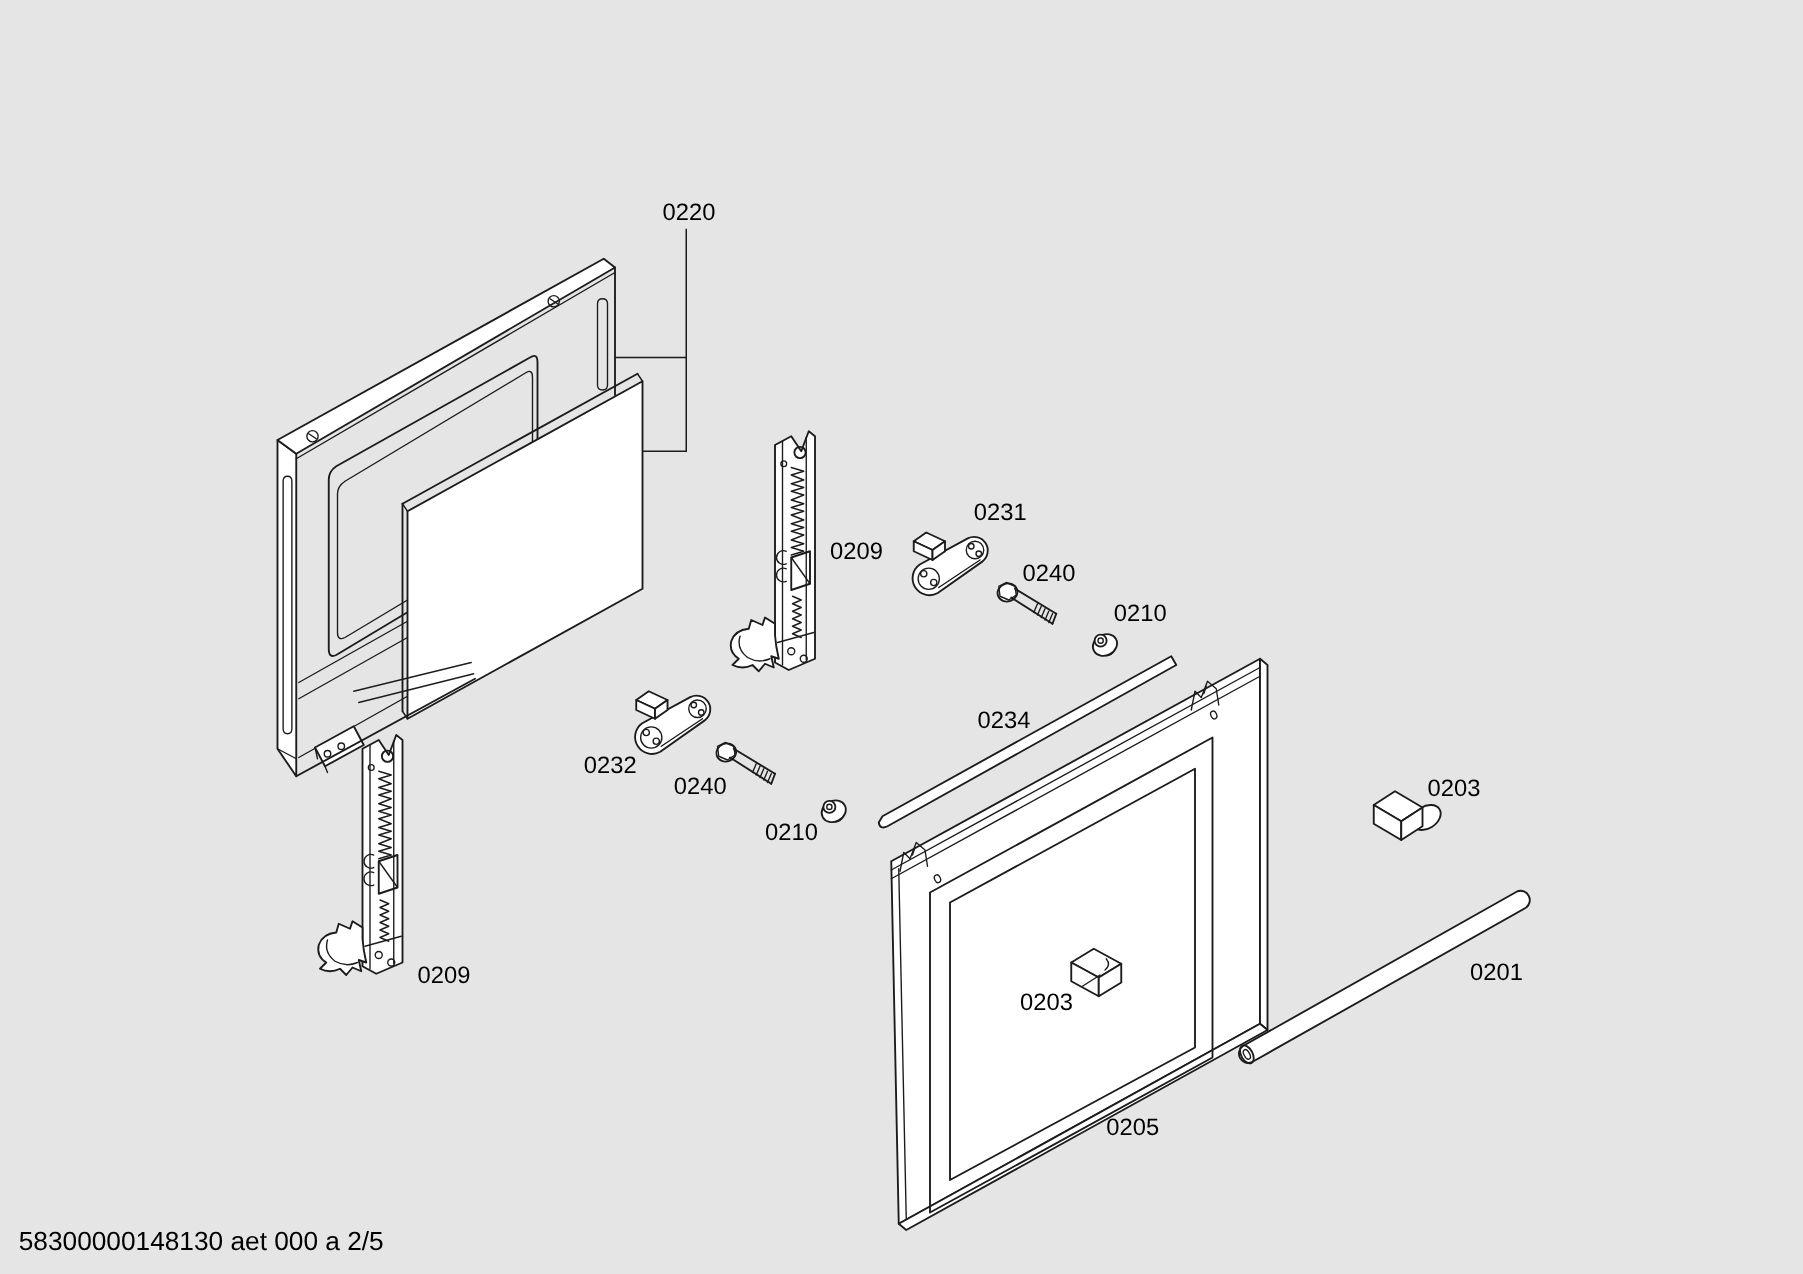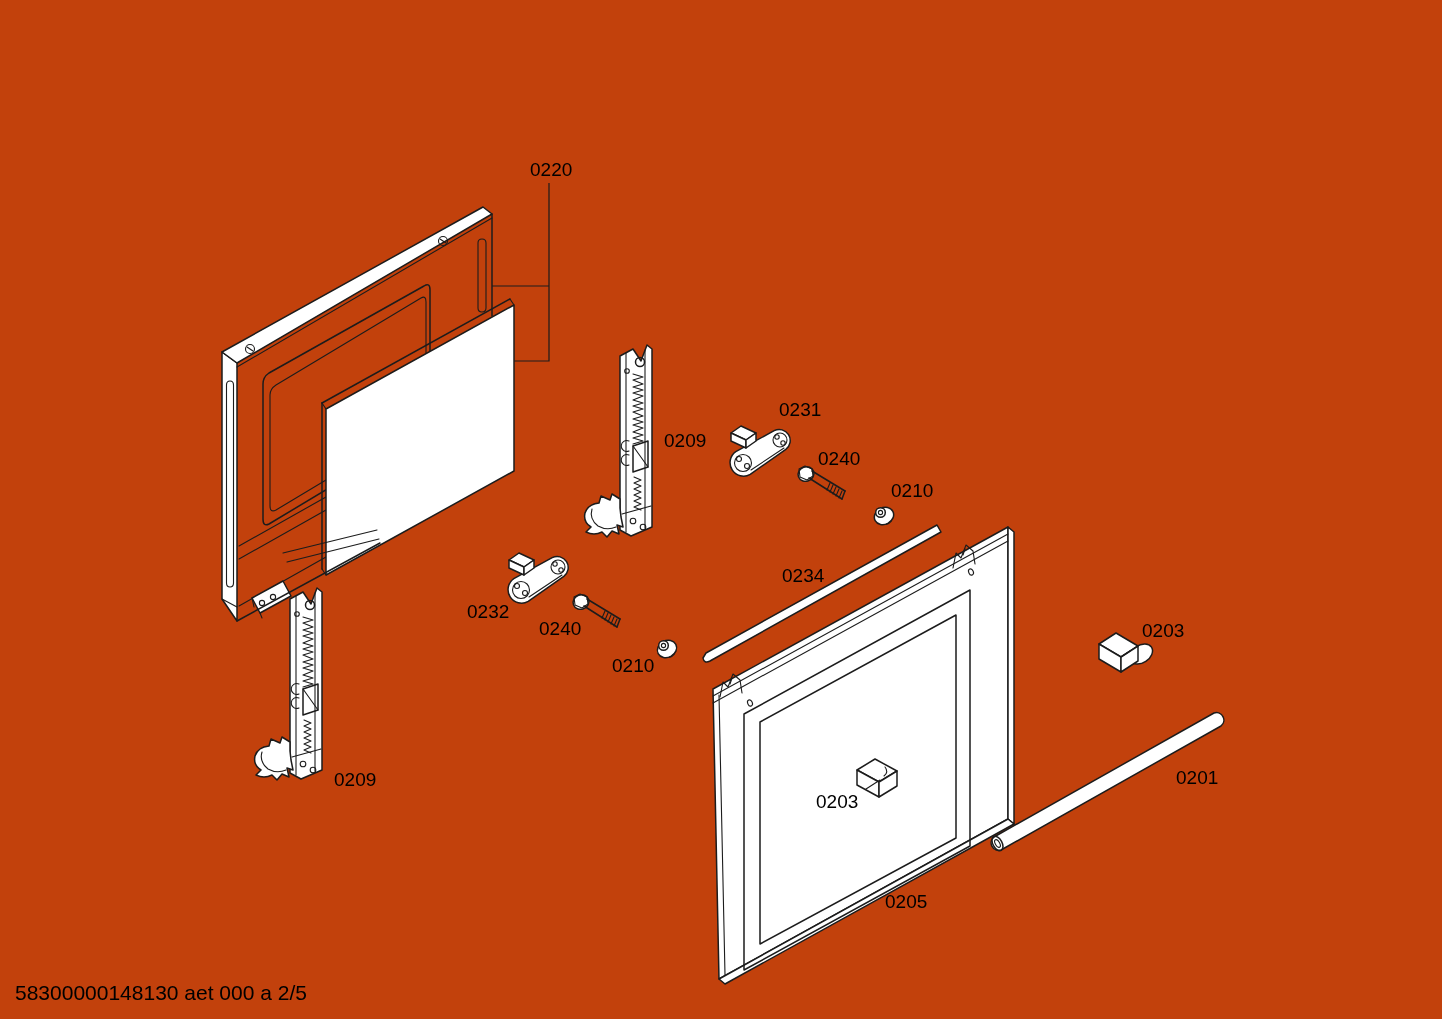--- a/index.html
+++ b/index.html
@@ -1,16 +1,16 @@
 <!DOCTYPE html>
 <html><head>
 <meta charset="utf-8">
 <style>
   html,body{margin:0;padding:0;background:#ffffff;}
-  .stage{position:relative;width:1442px;height:1019px;background:#c2410c;overflow:hidden;
+  .stage{position:relative;width:1442px;height:1019px;background:#e5e5e5;overflow:hidden;
          font-family:"Liberation Sans", sans-serif;}
   svg{position:absolute;left:0;top:0;}
   svg *{vector-effect:none;}
   .ln{stroke:#1c1c1c;stroke-width:1.5;fill:none;stroke-linecap:round;stroke-linejoin:round;}
   .lnw{stroke:#1c1c1c;stroke-width:1.5;fill:#ffffff;stroke-linecap:round;stroke-linejoin:round;}
   .fine{stroke:#1c1c1c;stroke-width:1.1;fill:none;stroke-linecap:round;stroke-linejoin:round;}
   .lead{stroke:#1c1c1c;stroke-width:1.2;fill:none;}
   text.part{font-family:"Liberation Sans", sans-serif;font-size:19px;fill:#000;}
   text.footer{font-family:"Liberation Sans", sans-serif;font-size:21px;fill:#000;}
 </style>

